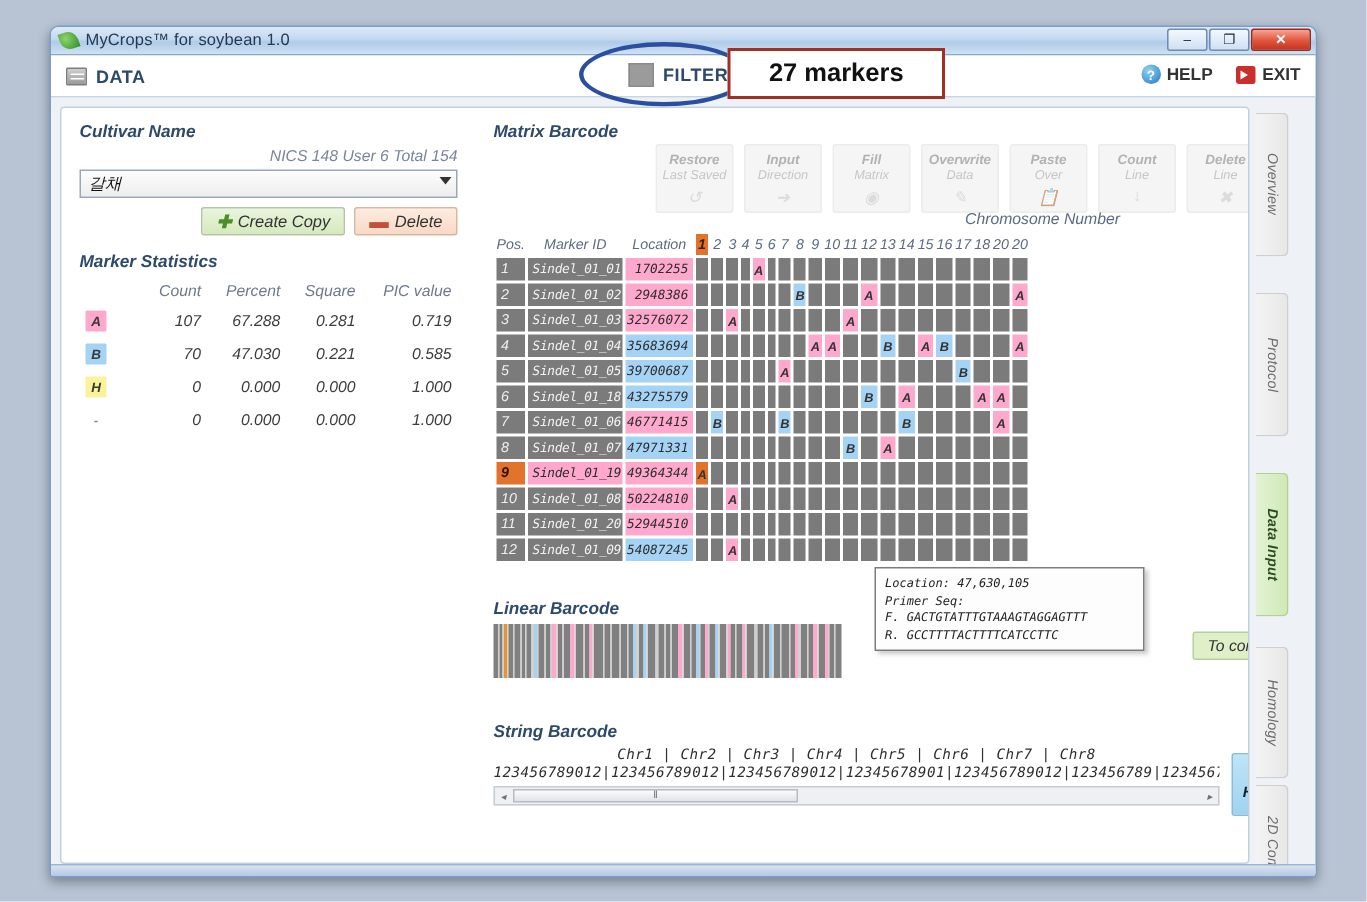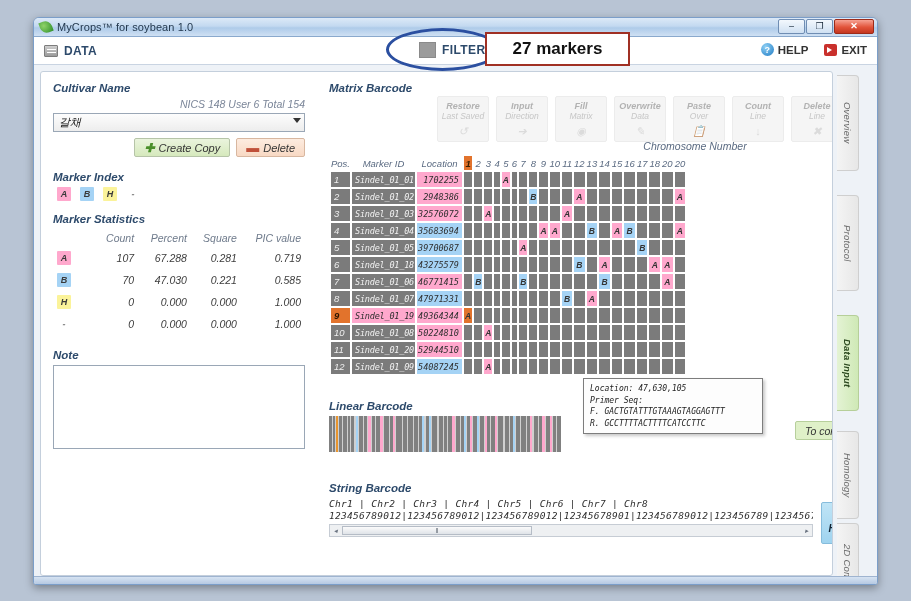--- a/index.html
+++ b/index.html
@@ -188,21 +188,21 @@
     background:#dff0c8;border:1px solid #b7cf9c;border-radius:2px;
     display:flex;align-items:center;justify-content:center;font-size:10.5px;color:#333;
   }
   
   #linear-sec{position:absolute;left:0;top:318px;width:538px;}
   #linear-bars{display:flex;height:36px;margin-top:4px;width:492px;}
   #linear-bars span{display:block;height:100%;}
   
   #string-sec{position:absolute;left:0;top:400px;width:558px;}
   #string-body{position:relative;margin-top:4px;}
-  #chr-head{font-family:"DejaVu Sans Mono", monospace;font-size:9.5px;color:#2e2e2e;white-space:nowrap;overflow:hidden;width:484px;letter-spacing:.3px;}
+  #chr-head{font-family:"DejaVu Sans Mono", monospace;font-size:9.5px;color:#2e2e2e;white-space:nowrap;overflow:hidden;width:484px;letter-spacing:.3px;text-align:center;}
   #chr-digits{font-family:"DejaVu Sans Mono", monospace;font-size:9.5px;color:#2e2e2e;white-space:nowrap;overflow:hidden;width:484px;letter-spacing:.3px;margin-top:1px;}
   #hscroll{
     width:484px;height:13px;background:#eef0f2;border:1px solid #c6ccd4;margin-top:3px;
     display:flex;align-items:center;position:relative;
   }
   #hscroll .arw{width:11px;text-align:center;font-size:7px;color:#6a7380;}
   #hscroll .thumb{
     position:absolute;left:12px;top:1px;width:190px;height:9px;
     background:linear-gradient(to bottom,#fbfbfb,#dfe3e8);border:1px solid #b5bcc6;
     display:flex;align-items:center;justify-content:center;font-size:7px;color:#5c646f;
@@ -288,29 +288,20 @@
           <div class="cbtn">
             <span class="plus">✚</span>
             <span>Create Copy</span>
           </div>
           <div class="cbtn del">
             <span class="minus">▬</span>
             <span>Delete</span>
           </div>
         </div>
 
-        <div id="mindex">
-          <h3 class="sec">Marker Index</h3>
-          <div class="chiprow">
-            <span class="chip A">A</span>
-            <span class="chip B">B</span>
-            <span class="chip H">H</span>
-            <span class="chip dash">-</span>
-          </div>
-        </div>
 
         <div id="mstats">
           <h3 class="sec">Marker Statistics</h3>
           <table class="stats">
             <thead>
               <tr>
                 <th class="lead"></th>
                 <th>Count</th>
                 <th>Percent</th>
                 <th>Square</th>
@@ -351,24 +342,20 @@
                   </td>
                 <td>0</td>
                 <td>0.000</td>
                 <td>0.000</td>
                 <td>1.000</td>
               </tr>
             </tbody>
           </table>
         </div>
 
-        <div id="note">
-          <h3 class="sec">Note</h3>
-          <div id="note-box"></div>
-        </div>
       </div>
 
       <div id="rightcol">
         <h3 class="sec">Matrix Barcode</h3>
 
         <div id="mtoolbar">
           <div class="tbtn">
             <span class="l1">Restore</span>
             <span class="l2">Last Saved</span>
             <span class="gi">↺</span>

